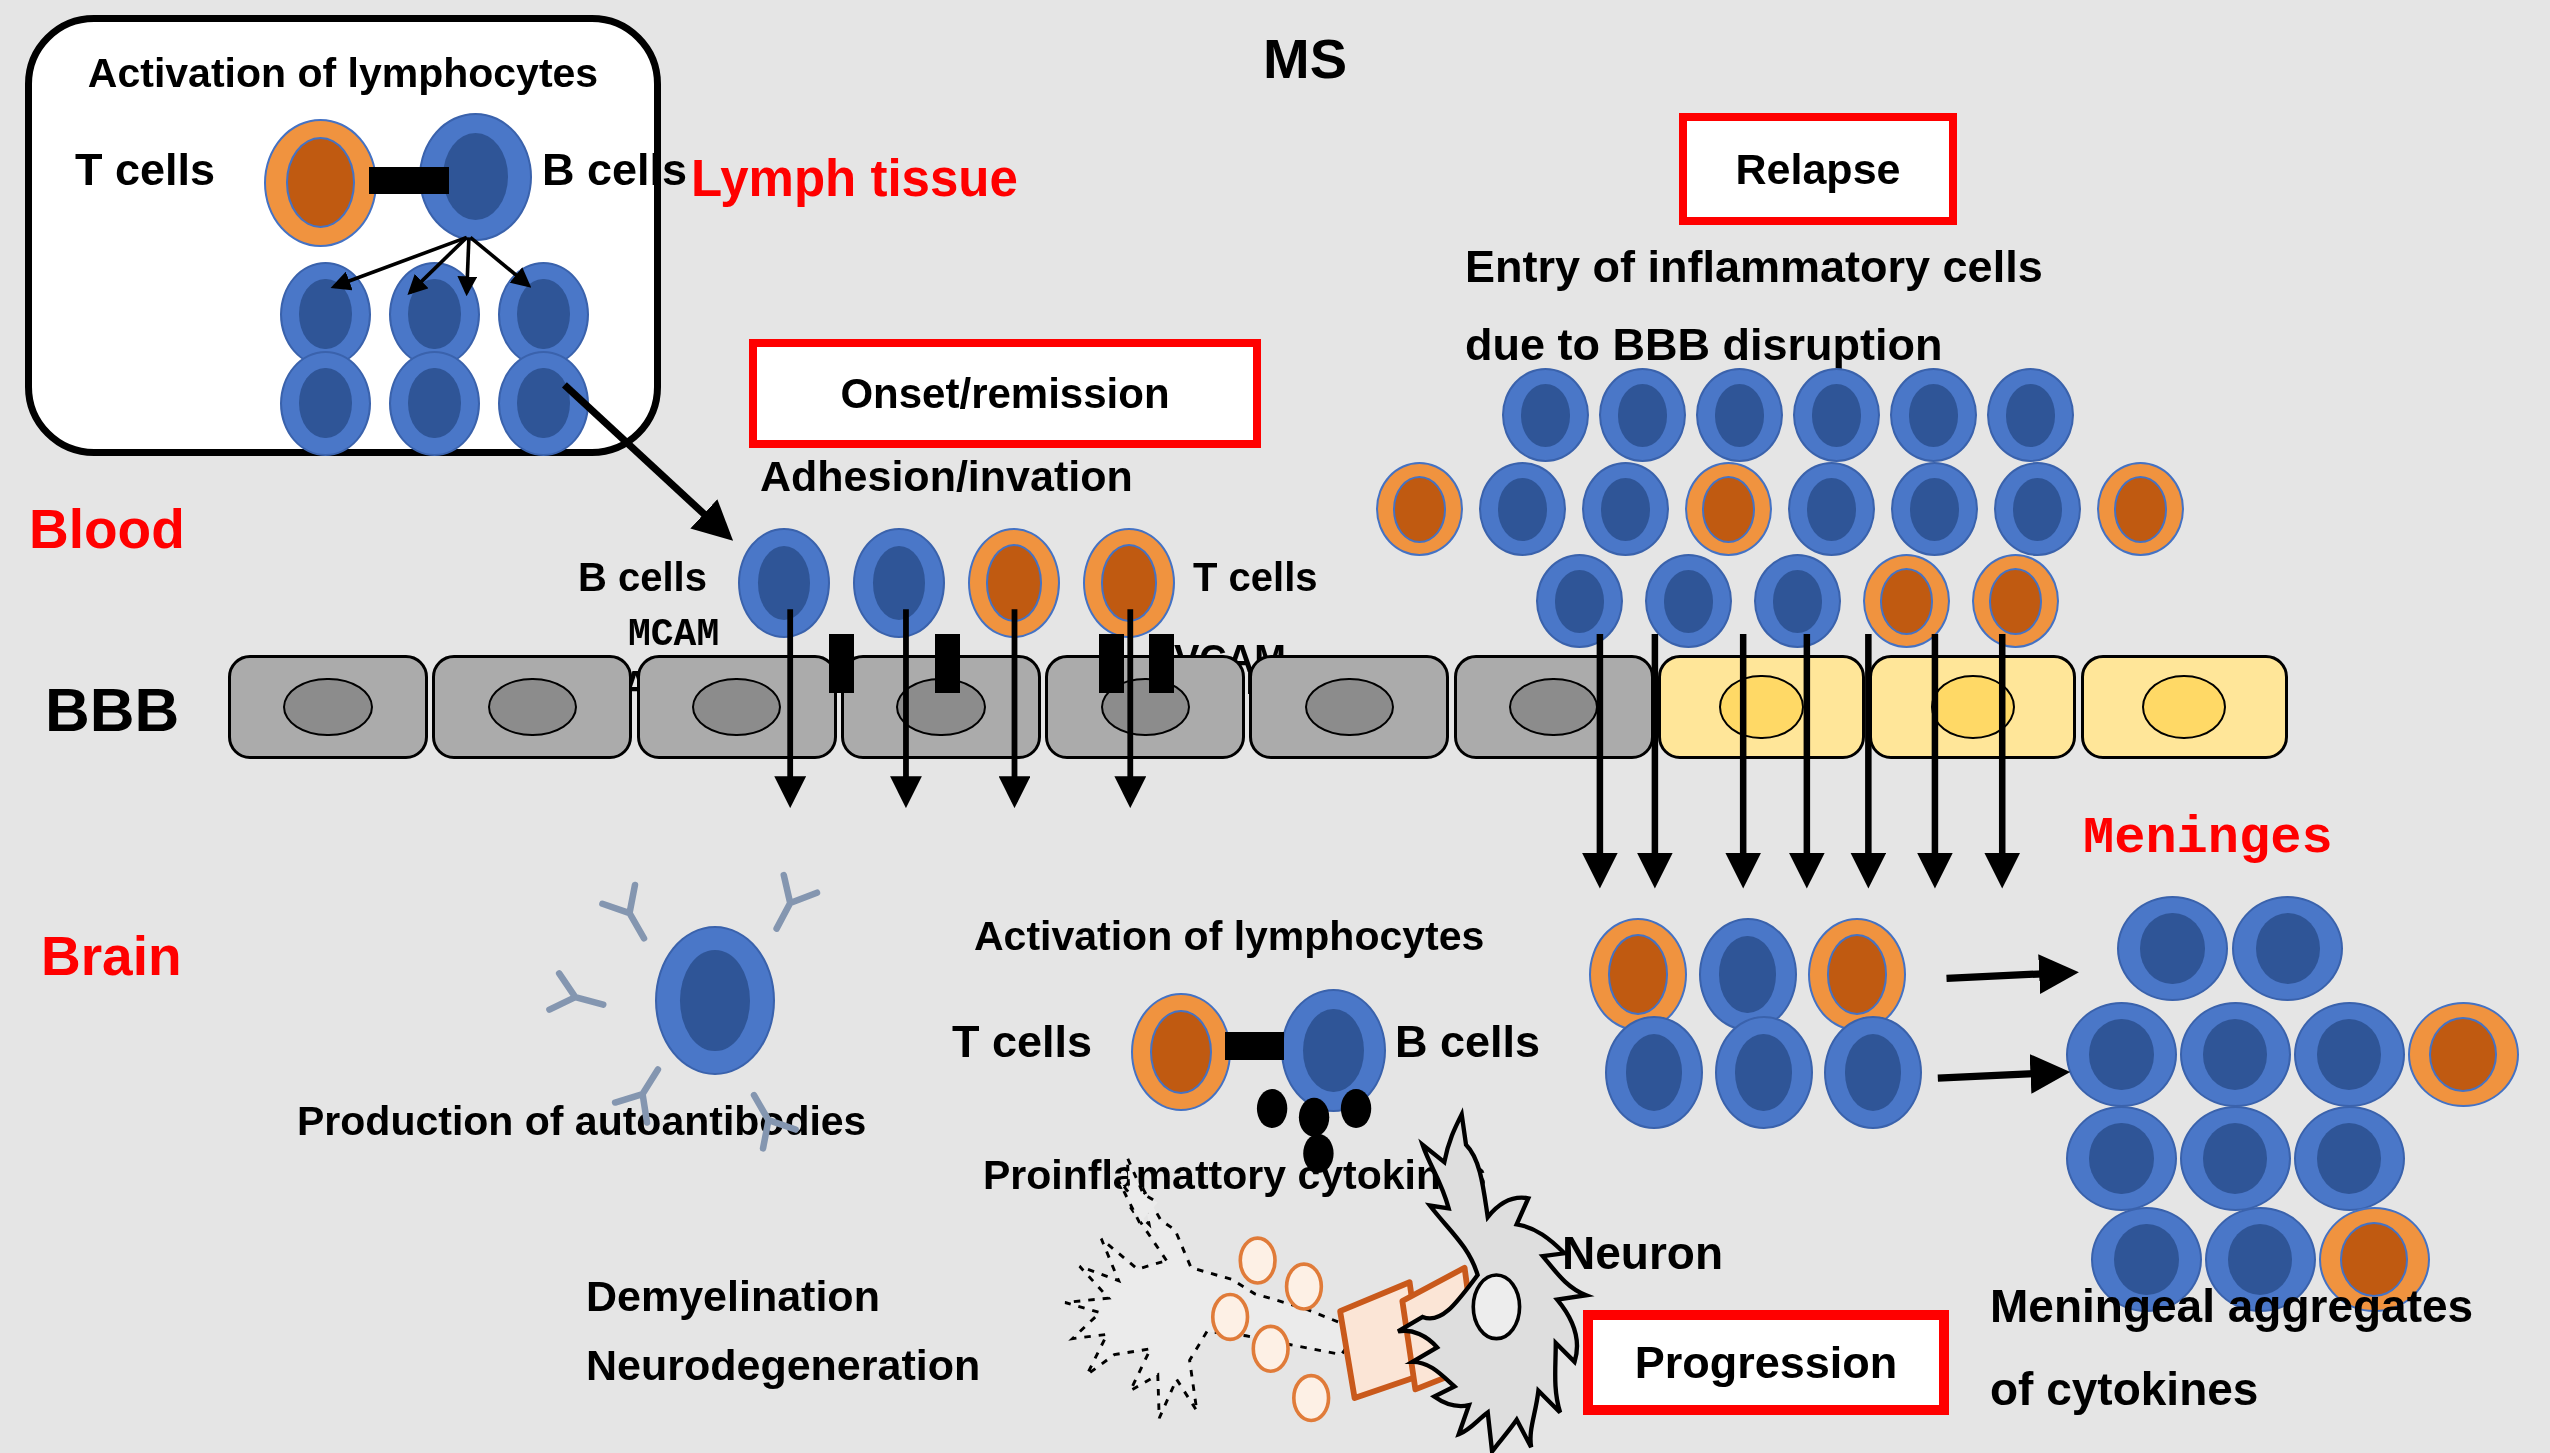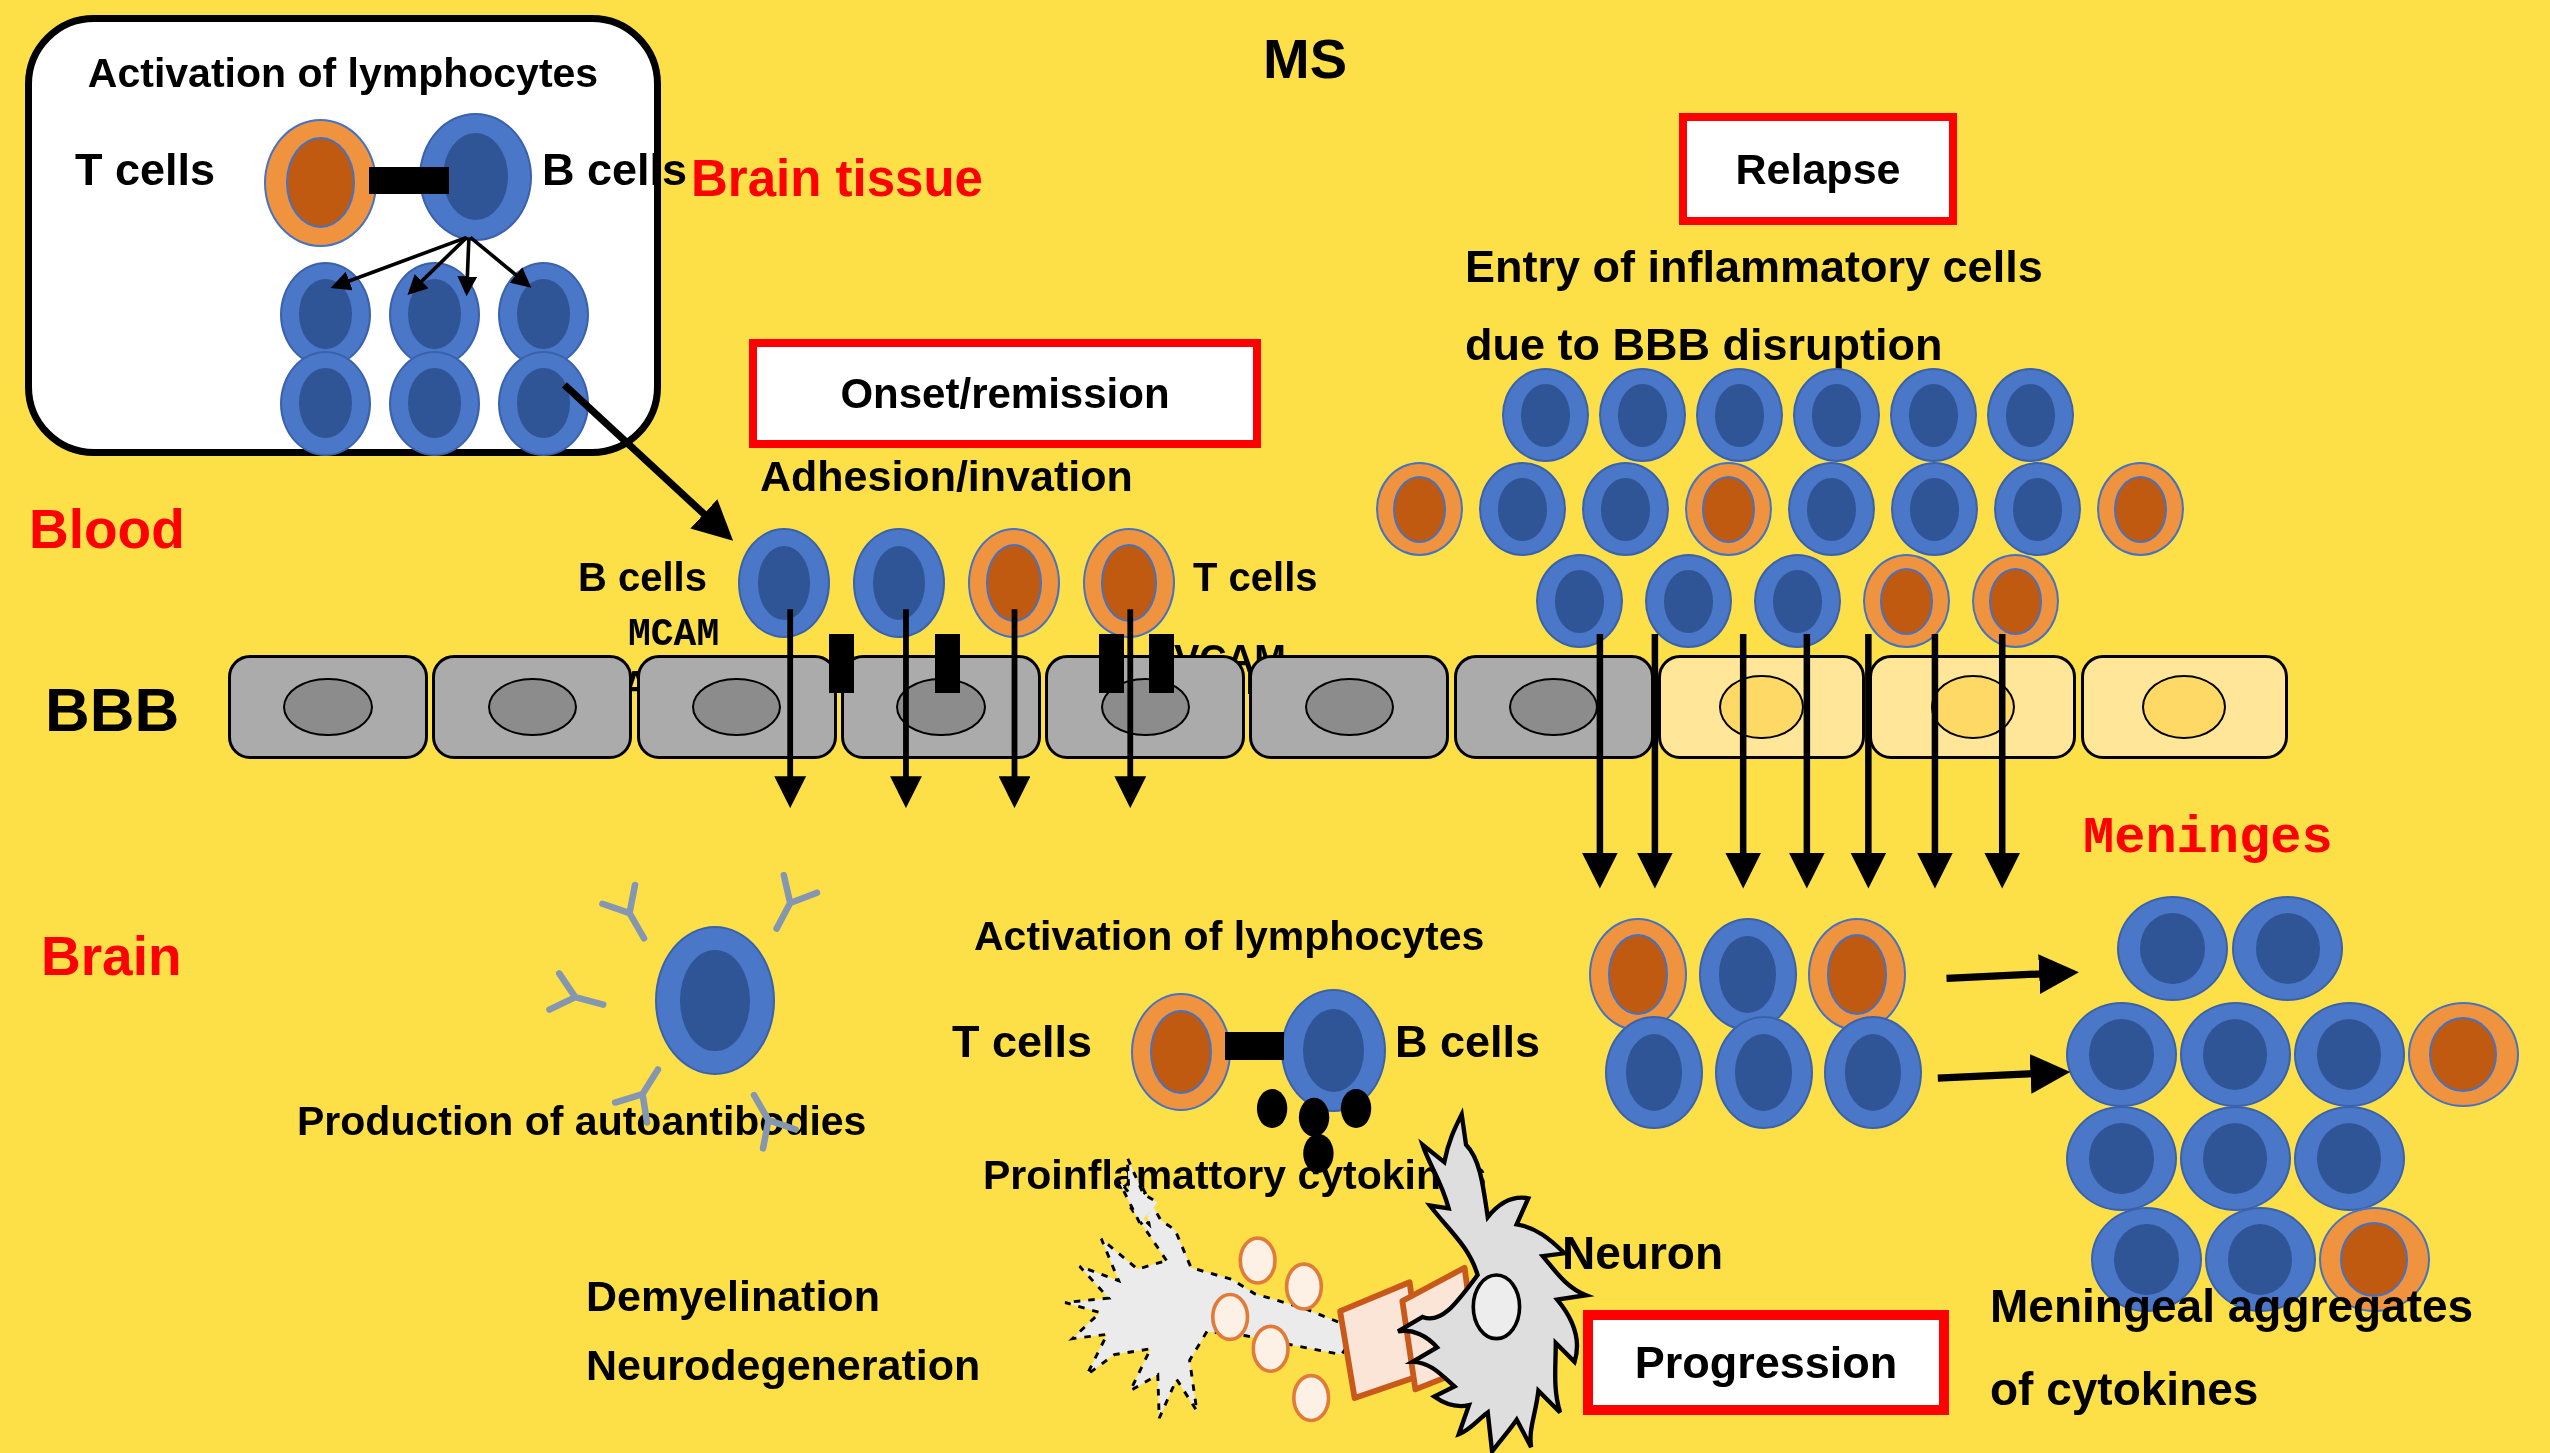--- a/index.html
+++ b/index.html
@@ -1,16 +1,16 @@
 <!DOCTYPE html>
 <html style="font-size:11.6px"><head>
 <meta charset="utf-8">
 <style>
   html,body{margin:0;padding:0;background:#fff;}
-  #canvas{position:relative;width:2550px;height:1453px;background:#fde047;overflow:hidden;
+  #canvas{position:relative;width:2550px;height:1453px;background:#e5e5e5;overflow:hidden;
           font-family:"Liberation Sans",sans-serif;font-weight:700;}
   .lbl{position:absolute;white-space:nowrap;color:#000;font-weight:700;line-height:1.05;}
   .red{color:#FF0000;}
   .redbox{position:absolute;border:8.7px solid #FF0000;background:#fff;display:flex;
           align-items:center;justify-content:center;white-space:nowrap;z-index:4;}
   .row{position:absolute;display:flex;align-items:center;}
   .cell{position:relative;flex:none;border-radius:50%;display:flex;align-items:center;justify-content:center;}
   .cell .nuc{border-radius:50%;width:60%;height:70%;}
   .cell.blue{background:#4A77C8;border:2.9px solid #3A62AC;}
   .cell.blue .nuc{background:#2F5597;}
@@ -70,21 +70,21 @@
         <div class="cell blue">
           <div class="nuc"></div>
         </div>
         <div class="cell blue">
           <div class="nuc"></div>
         </div>
       </div>
   </div>
 
   <div class="lbl" style="left:1263px;top:30px;font-size:56px;">MS</div>
-  <div class="lbl red" style="left:691px;top:152px;font-size:51px;">Brain tissue</div>
+  <div class="lbl red" style="left:691px;top:152px;font-size:51px;">Lymph tissue</div>
 
   <div class="redbox" style="left:1679px;top:113px;width:262px;height:96px;font-size:43px;">
     <span>Relapse</span>
   </div>
   <div class="lbl" style="left:1465px;top:243px;font-size:45px;text-align:right;">Entry of inflammatory cells</div>
   <div class="lbl" style="left:1465px;top:321px;font-size:45px;">due to BBB disruption</div>
   <div class="row sz-relapse" style="left:1502px;top:368px;gap:10px;">
       <div class="cell blue">
         <div class="nuc"></div>
       </div>

